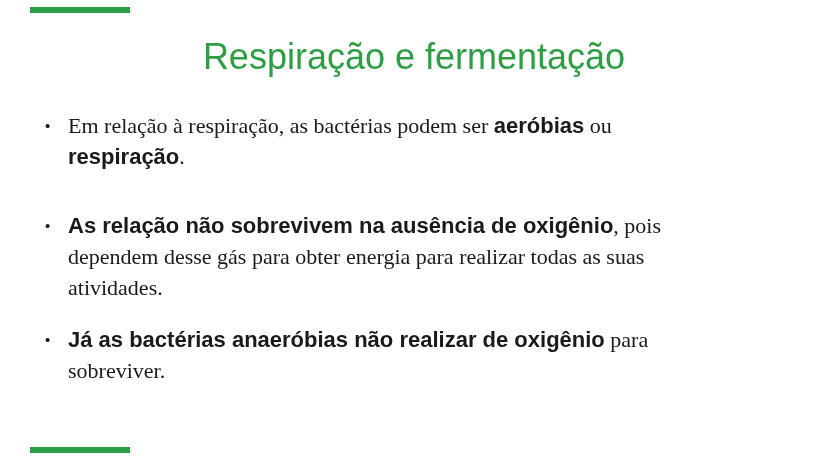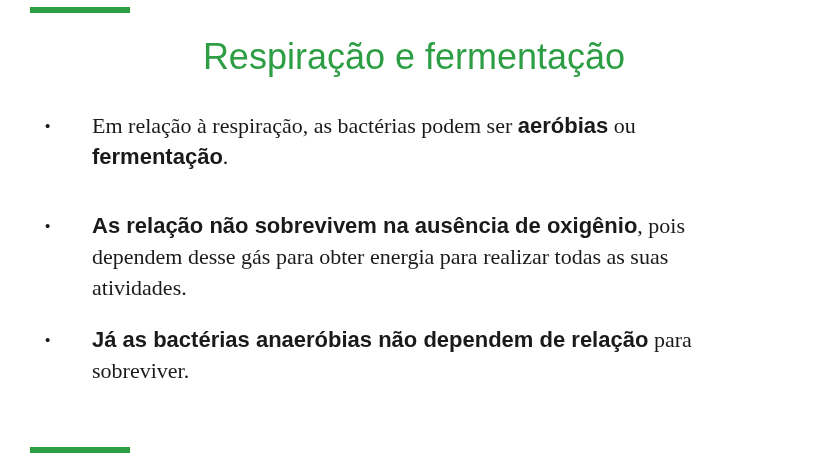--- a/index.html
+++ b/index.html
@@ -51,49 +51,48 @@
     line-height: 31px;
     color: #1a1a1a;
   }
   .bullet-text {
     flex: 1;
     white-space: pre-wrap;
     font-family: "Liberation Serif", serif;
     font-size: 22px;
     line-height: 31px;
     color: #1a1a1a;
-    margin-left: 24px;
   }
   .bullet-text .seg-bold {
     font-family: "Liberation Sans", sans-serif;
     font-weight: 700;
     font-size: 22px;
   }
 </style>
 </head>
 <body>
 
 <div class="slide">
   <div class="accent-bar top" style="background: rgb(46, 158, 68);"></div>
 
   <div class="slide-title" style="color: rgb(46, 158, 68);">Respiração e fermentação</div>
 
   <div class="bullet-list">
       <div class="bullet">
         <span class="bullet-dot">•</span>
         <span class="bullet-text"><span class="seg-regular">Em relação à respiração, as bactérias podem ser </span><span class="seg-bold">aeróbias</span><span class="seg-regular"> ou
-</span><span class="seg-bold">fermentação</span><span class="seg-regular">.</span></span>
+</span><span class="seg-bold">respiração</span><span class="seg-regular">.</span></span>
       </div>
       <div class="bullet">
         <span class="bullet-dot">•</span>
         <span class="bullet-text"><span class="seg-bold">As relação não sobrevivem na ausência de oxigênio</span><span class="seg-regular">, pois
 dependem desse gás para obter energia para realizar todas as suas
 atividades.</span></span>
       </div>
       <div class="bullet">
         <span class="bullet-dot">•</span>
-        <span class="bullet-text"><span class="seg-bold">Já as bactérias anaeróbias não dependem de relação</span><span class="seg-regular"> para
+        <span class="bullet-text"><span class="seg-bold">Já as bactérias anaeróbias não realizar de oxigênio</span><span class="seg-regular"> para
 sobreviver.</span></span>
       </div>
     </div>
 
   <div class="accent-bar bottom" style="background: rgb(46, 158, 68);"></div>
 </div>
 
 </body></html>

